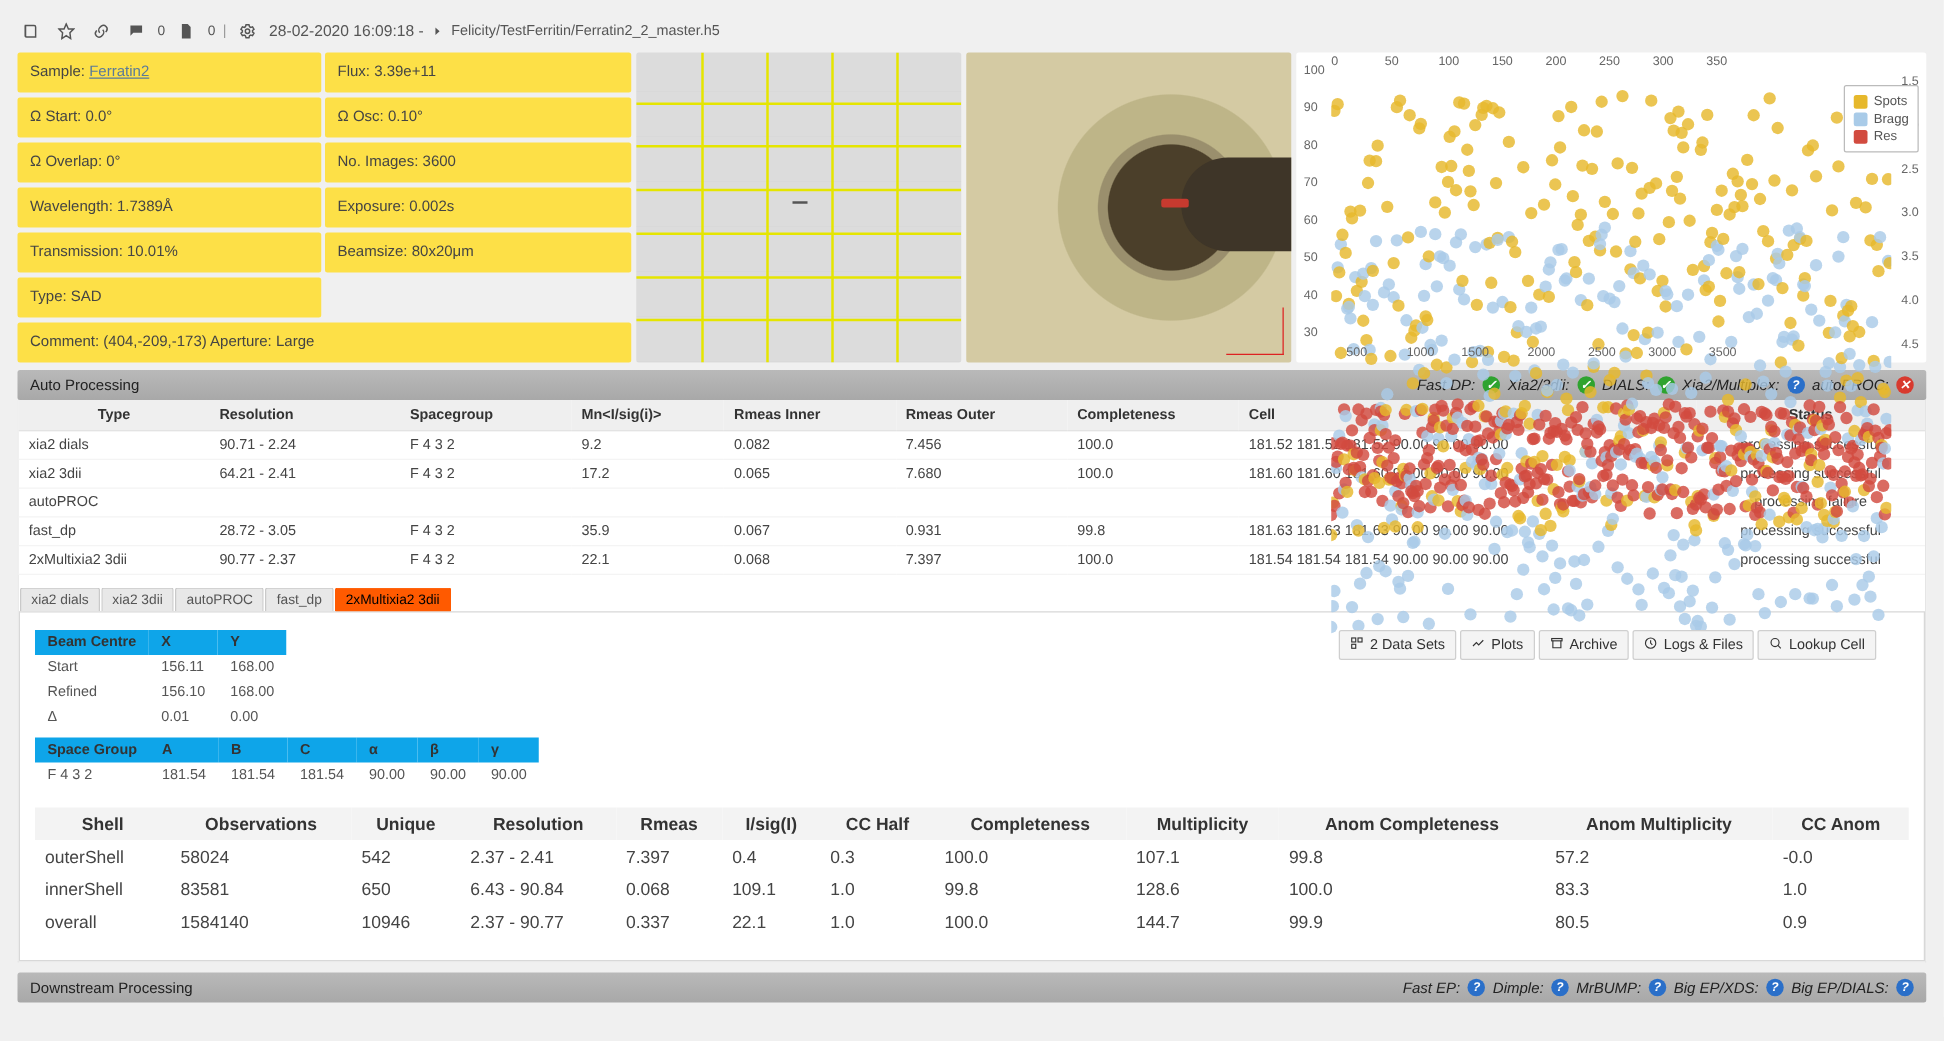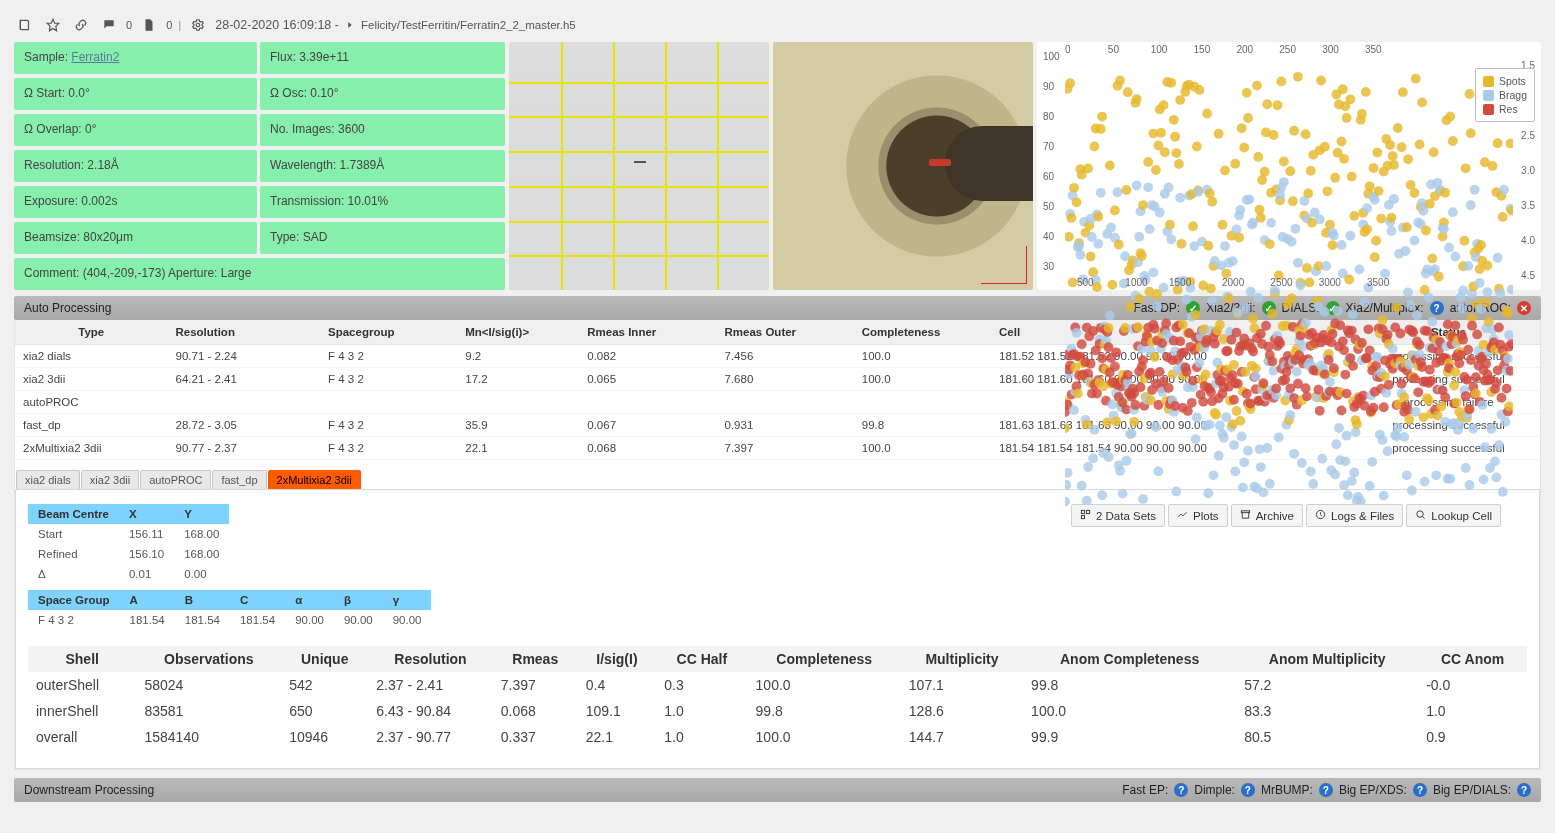--- a/index.html
+++ b/index.html
@@ -9,40 +9,40 @@
   .toolbar{display:flex;align-items:center;gap:6px;margin-bottom:6px;color:#444;}
   .tb-btn{width:22px;height:22px;display:inline-flex;align-items:center;justify-content:center;border-radius:3px;color:#555;cursor:pointer;}
   .tb-btn svg{width:14px;height:14px;}
   .tb-cnt{font-size:11px;color:#555;}
   .tb-label{font-size:12.5px;color:#555;}
   .tb-sep{color:#999;}
   .breadcrumb{color:#555;}
   
   .upper{display:flex;gap:4px;margin-bottom:6px;}
   .meta-grid{display:grid;grid-template-columns:243px 245px;gap:4px 3px;}
-  .meta-cell{background:#86efac;border-radius:2px;padding:8px 10px;font-size:12px;color:#444;}
+  .meta-cell{background:#fde047;border-radius:2px;padding:8px 10px;font-size:12px;color:#444;}
   .meta-cell a{color:#5a7a99;text-decoration:underline;}
   .meta-wide{grid-column:1/3;}
   .img-pane{position:relative;border-radius:2px;overflow:hidden;height:248px;flex:0 0 260px;}
   .img-diff{width:262px;background:repeating-linear-gradient(0deg,#d9d9d9 0 1px,#dcdcdc 1px 36px);}
   .img-diff .yline{position:absolute;left:0;right:0;height:2px;background:#e5e500;}
   .img-diff .yvline{position:absolute;top:0;bottom:0;width:2px;background:#e5e500;}
   .img-xtal{width:330px;background:radial-gradient(circle at 63% 50%,#4b3f2a 0 50px,#9a8f6d 51px 58px,#beb588 59px 90px,#d4caa3 91px 340px);}
   .img-xtal .neck{position:absolute;left:66%;top:34%;width:36%;height:30%;background:#3e3528;border-top-left-radius:40% 50%;border-bottom-left-radius:40% 50%;}
   .img-xtal .scale{position:absolute;right:6px;bottom:6px;width:46px;height:38px;border-right:1.5px solid #d22;border-bottom:1.5px solid #d22;}
   .chart-pane{flex:1;background:#fff;position:relative;padding:6px 6px 6px 24px;border-radius:2px;height:248px;}
   .chart-area{position:absolute;left:28px;right:28px;top:18px;bottom:18px;}
   .chart-area circle{opacity:.82;}
   .axis-tick{position:absolute;font-size:10px;color:#666;}
   .legend{position:absolute;right:6px;top:26px;background:#fff;border:1px solid #bbb;border-radius:2px;padding:4px 7px;font-size:10.5px;color:#555;z-index:3;}
   .legend div{display:flex;align-items:center;gap:5px;margin:2px 0;}
   .lg-sw{width:11px;height:11px;border-radius:2px;}
   
   .section-bar{background:linear-gradient(#b9b9b9,#a8a8a8);color:#222;padding:5px 10px;border-radius:2px;display:flex;align-items:center;justify-content:space-between;margin-top:4px;font-size:12px;}
-  .status-row{display:flex;gap:6px;align-items:flex-end;font-size:12px;}
+  .status-row{display:flex;gap:6px;align-items:flex-end;font-size:12px;font-style:italic;}
   .st-ic{width:14px;height:14px;display:inline-flex;align-items:center;justify-content:center;border-radius:8px;color:#fff;font-size:10px;font-weight:bold;}
   .st-ok{background:#2fa32f;}
   .st-q{background:#2a6fc9;}
   .st-x{background:#d83a2f;}
   
   table.grid{width:100%;border-collapse:collapse;background:#fff;}
   table.grid th{background:#efefef;font-weight:600;font-size:11.5px;color:#333;padding:6px 8px;border-bottom:1px solid #e3e3e3;text-align:left;}
   table.grid td{padding:5px 8px;font-size:11.5px;border-bottom:1px solid #f4f4f4;color:#444;}
   .ap-wrap{background:#fff;border:1px solid #e5e5e5;border-top:none;}
   
@@ -50,21 +50,21 @@
   .tab{background:#e8e8e8;border:1px solid #c9c9c9;border-bottom:none;padding:3px 8px;font-size:11px;color:#555;border-radius:2px 2px 0 0;cursor:pointer;}
   .tab.active{background:#ff5a00;color:#000;border-color:#ff5a00;position:relative;}
   .tab.active::after{content:"";position:absolute;right:-8px;top:0;border-top:10px solid transparent;border-bottom:10px solid transparent;border-left:8px solid #ff5a00;display:none;}
   .detail-pane{background:#fff;border:1px solid #d8d8d8;padding:14px 12px 18px 12px;display:flex;flex-direction:column;gap:16px;}
   .action-btns{position:absolute;right:26px;display:flex;gap:3px;}
   .detail-top{position:relative;}
   .abtn{background:#f4f4f4;border:1px solid #cfcfcf;border-radius:2px;padding:4px 8px;font-size:11.5px;color:#333;display:inline-flex;align-items:center;gap:5px;cursor:pointer;}
   .abtn svg{width:11px;height:11px;}
   table.small{border-collapse:collapse;font-size:11.5px;}
   table.small th,table.small td{padding:4px 10px;text-align:left;}
-  table.small th{font-weight:600;background:#7dd3fc;}
+  table.small th{font-weight:600;background:#0ea5e9;}
   table.small td{color:#555;}
   table.shell{width:100%;border-collapse:collapse;font-size:14px;}
   table.shell th{font-weight:600;background:#f3f3f3;padding:5px 8px;text-align:center;}
   table.shell td{padding:5px 8px;color:#444;}
 </style>
 </head>
 <body>
 
 <div class="page">
 
@@ -116,21 +116,20 @@
 
   <div class="upper">
 
     <div class="meta-grid" id="meta-grid">
         <div class="meta-cell">Sample: <a>Ferratin2</a></div>
         <div class="meta-cell">Flux: 3.39e+11</div>
         <div class="meta-cell">Ω Start: 0.0°</div>
         <div class="meta-cell">Ω Osc: 0.10°</div>
         <div class="meta-cell">Ω Overlap: 0°</div>
         <div class="meta-cell">No. Images: 3600</div>
-        <div class="meta-cell">Resolution: 2.18Å</div>
         <div class="meta-cell">Wavelength: 1.7389Å</div>
         <div class="meta-cell">Exposure: 0.002s</div>
         <div class="meta-cell">Transmission: 10.01%</div>
         <div class="meta-cell">Beamsize: 80x20μm</div>
         <div class="meta-cell">Type: SAD</div>
         <div class="meta-cell meta-wide">Comment: (404,-209,-173) Aperture: Large</div>
       </div>
 
     <div class="img-pane img-diff">
       <div class="yline" style="top:16%"></div>

